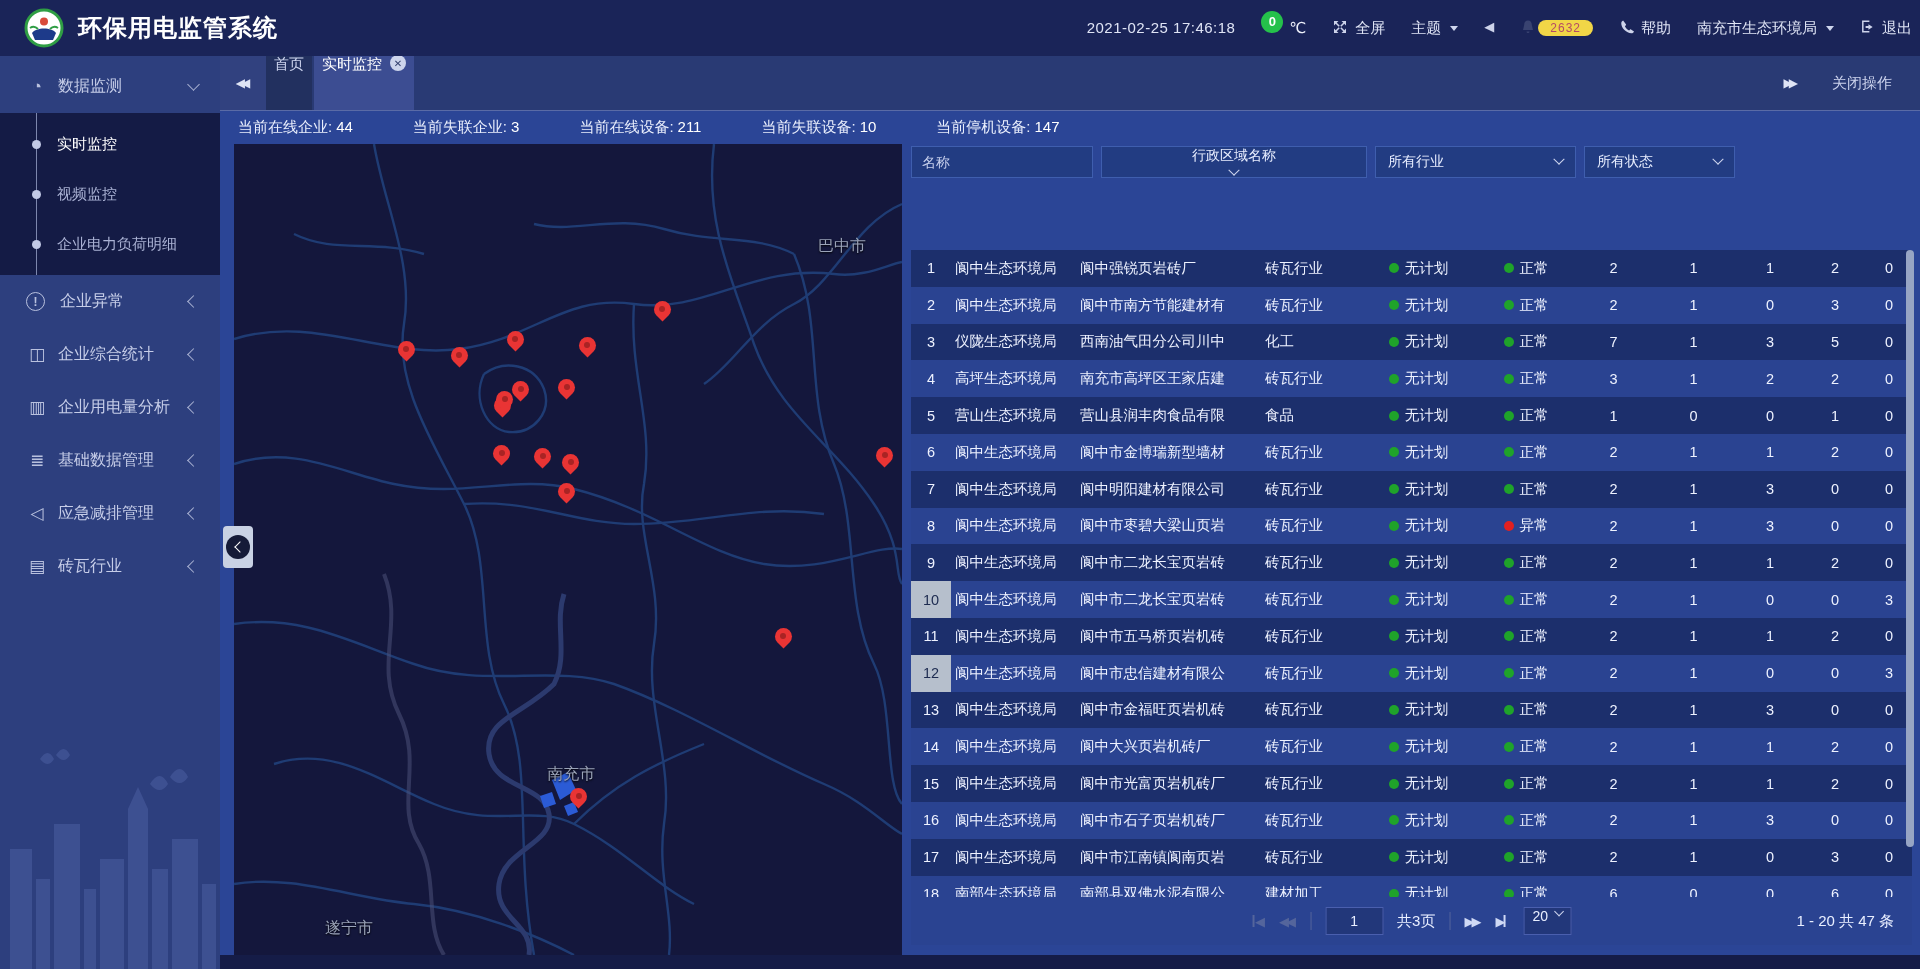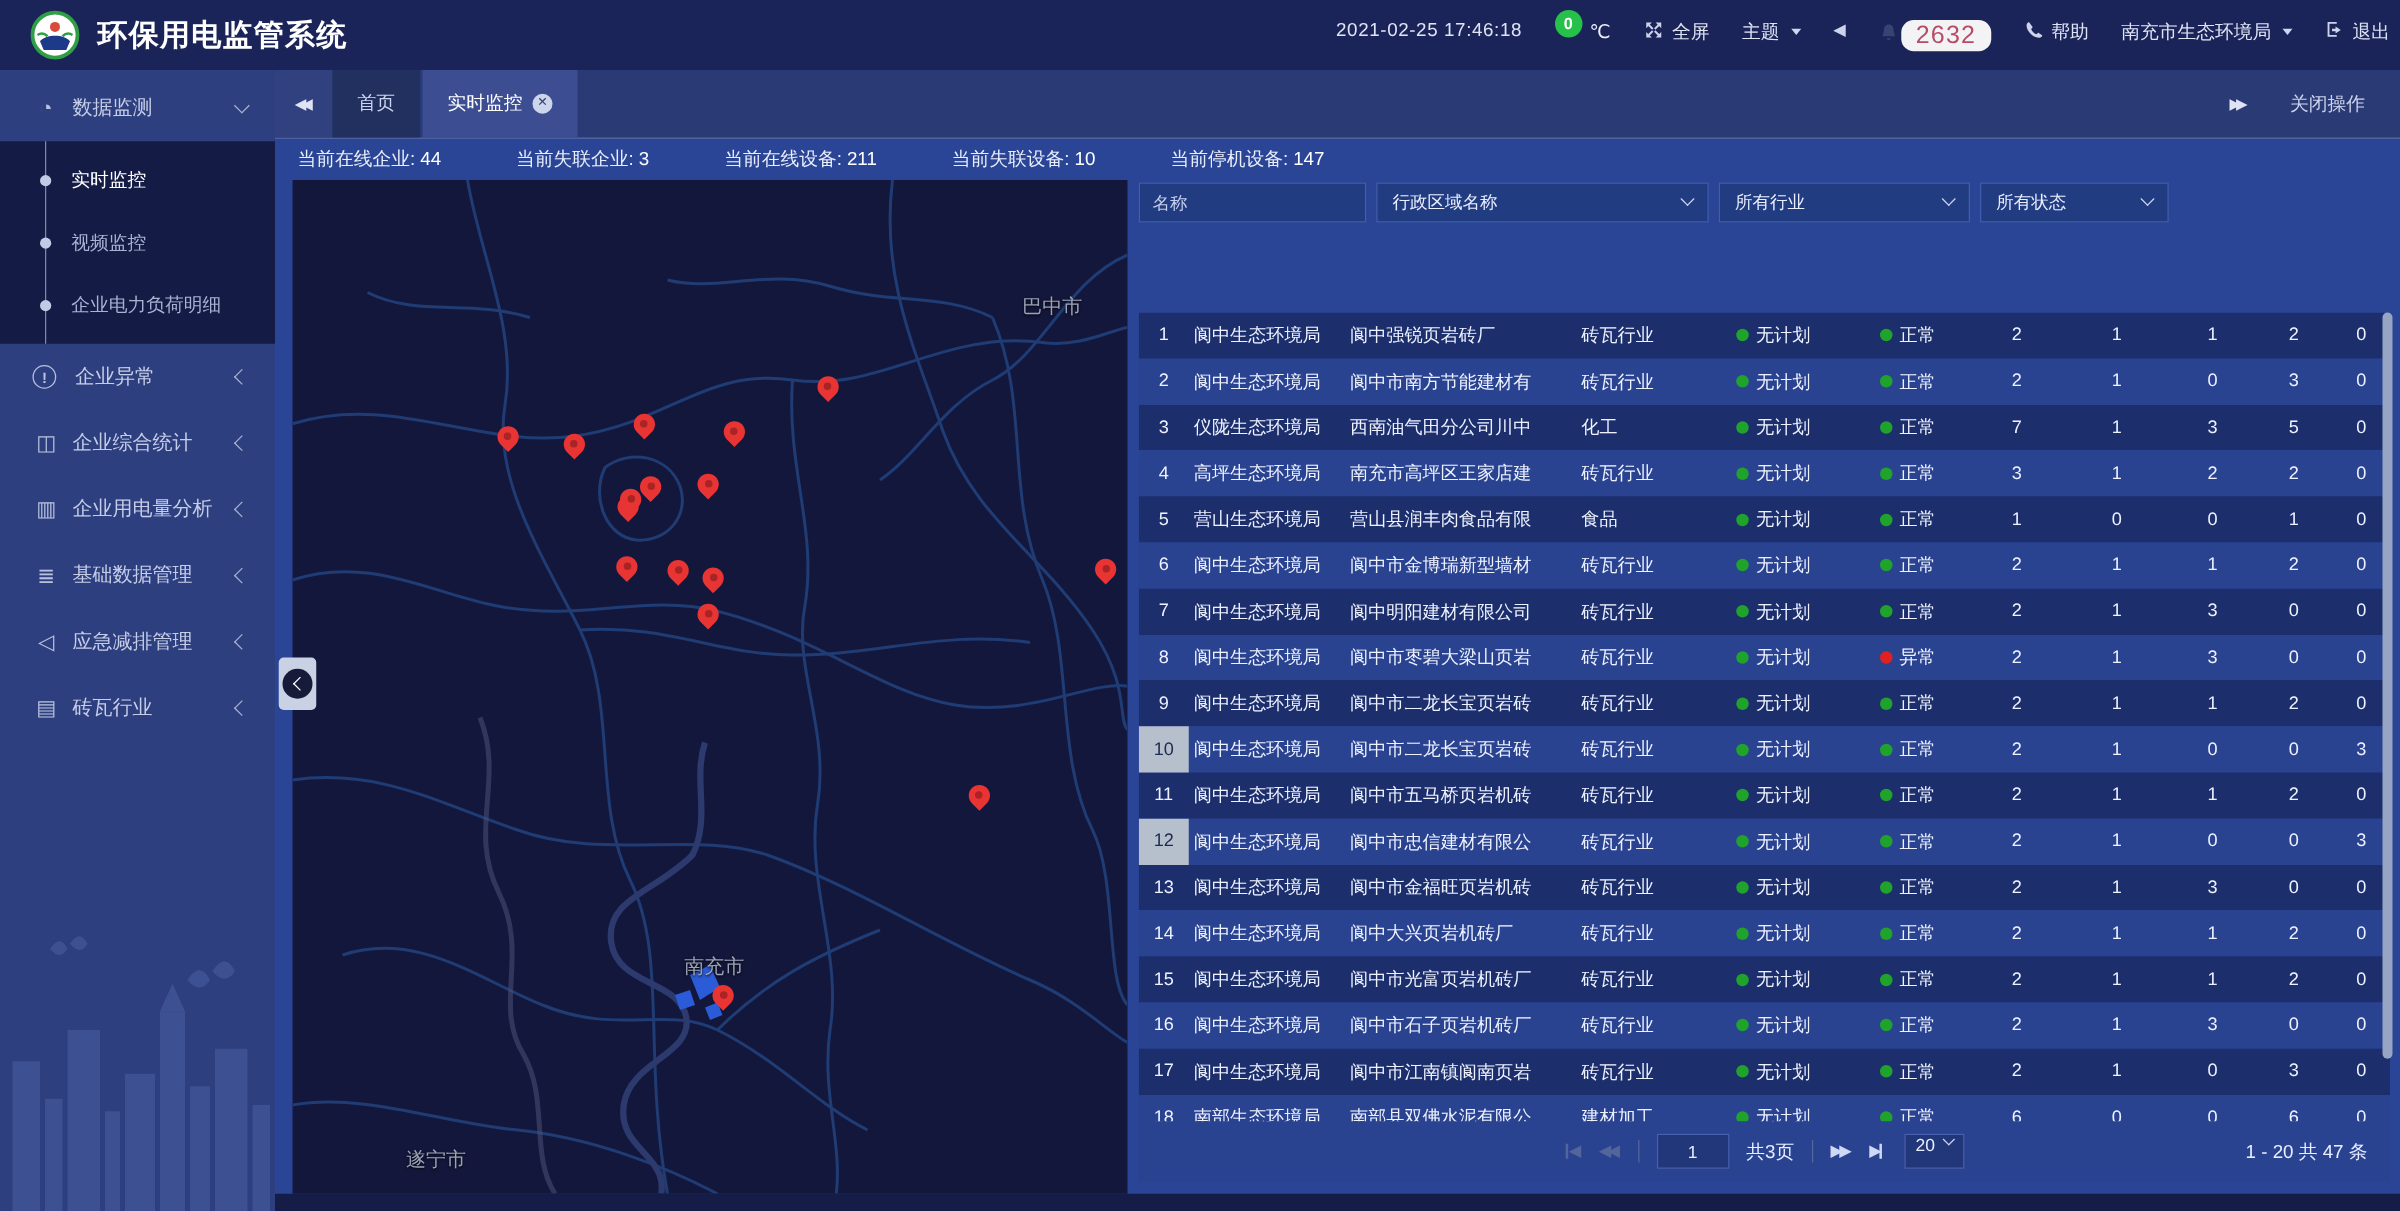--- a/index.html
+++ b/index.html
@@ -15,21 +15,21 @@
   .hdr-time{color:#dfe4f5;letter-spacing:.5px;}
   .temp-wrap{display:flex;align-items:flex-start;gap:6px;}
   .temp-badge{width:22px;height:22px;border-radius:50%;background:#25c14b;color:#fff;
               font-size:13px;font-weight:bold;display:flex;align-items:center;justify-content:center;margin-top:-8px;}
   .temp-unit{font-size:15px;color:#eef1fb;}
   .hdr-item{display:flex;align-items:center;gap:7px;cursor:default;color:#dfe4f5;}
   .tri-down{width:0;height:0;border-left:4px solid transparent;border-right:4px solid transparent;
             border-top:5px solid #cfd6ee;margin-left:2px;}
   .sound-glyph{font-size:13px;color:#cdd3ea;}
   .bell-wrap{display:flex;align-items:center;gap:2px;opacity:.95;}
-  .bell-badge{background:#ffffff;color:#bf4e66;border-radius:10px;font-size:20px;
+  .bell-badge{background:#fde047;color:#bf4e66;border-radius:10px;font-size:12px;
               padding:1px 12px;letter-spacing:1px;}
   
   .sidebar{position:absolute;top:56px;left:0;width:220px;bottom:0;background:#2d3f7e;z-index:10;overflow:hidden;}
   .side-item{height:53px;display:flex;align-items:center;color:#c6cde8;font-size:16px;cursor:pointer;position:relative;}
   .si-icon{width:22px;margin-left:26px;font-size:17px;color:#b9c1de;text-align:center;flex:0 0 auto;}
   .si-icon.bang{width:17px;height:17px;border:1.6px solid #b9c1de;border-radius:50%;font-size:12px;font-weight:bold;
                 display:flex;align-items:center;justify-content:center;margin-right:5px;}
   .si-label{margin-left:10px;flex:1;}
   .chev{width:8px;height:8px;border-right:1.6px solid #aab2d2;border-bottom:1.6px solid #aab2d2;
         display:inline-block;margin-right:22px;}
@@ -42,21 +42,21 @@
   .sub-item.active{color:#ffffff;}
   .sub-dot{width:9px;height:9px;border-radius:50%;background:#c2cae6;margin-left:32px;z-index:1;flex:0 0 auto;}
   .sub-label{margin-left:16px;}
   .skyline{position:absolute;bottom:0;left:0;width:220px;height:240px;opacity:.35;pointer-events:none;}
   
   .tabbar{position:absolute;top:56px;left:220px;right:0;height:54px;background:#293a74;
           border-bottom:1px solid #5a6ba6;display:flex;align-items:flex-end;z-index:9;}
   .tab-scroll{width:42px;height:54px;background:#31417f;color:#dfe4f5;display:flex;align-items:center;
               justify-content:center;font-size:12px;letter-spacing:-4px;cursor:pointer;flex:0 0 auto;padding-right:4px;}
   #tabs{display:flex;align-items:flex-end;height:54px;}
-  .tab{height:55px;padding:0 20px;display:flex;align-items:center;gap:8px;font-size:15px;
+  .tab{height:55px;padding:0 8px;display:flex;gap:8px;font-size:15px;
        color:#cdd4ee;background:#22305f;margin-right:2px;cursor:pointer;}
   .tab.active{background:#3c4d92;color:#fff;}
   .tab-close{width:16px;height:16px;border-radius:50%;background:#cdd5ec;color:#33406e;font-size:10px;
              display:flex;align-items:center;justify-content:center;}
   .tabbar-right{margin-left:auto;display:flex;align-items:center;gap:34px;padding-right:28px;height:54px;}
   .tab-scroll-r{color:#dfe4f5;font-size:12px;letter-spacing:-4px;cursor:pointer;padding-right:4px;}
   .close-ops{color:#cdd4ee;font-size:15px;cursor:pointer;}
   
   .statusbar{position:absolute;top:111px;left:220px;right:0;height:33px;background:#2b4596;
              display:flex;align-items:center;gap:60px;padding-left:18px;color:#fff;font-size:15px;z-index:8;}
@@ -79,21 +79,21 @@
   .ch-circle .chev{margin:0 0 0 3px;border-color:#fff;width:7px;height:7px;}
   
   .table-panel{position:absolute;left:691px;right:8px;top:0;bottom:0;--cols:40px 125px 185px 100px 115px 100px 75px 85px 68px 62px 46px;}
   .filters{position:absolute;top:2px;left:0;right:0;height:32px;display:flex;gap:8px;}
   .f-input{width:160px;background:#223c82;border:1px solid #3f5eae;color:#bef264;font-size:14px;
            padding:0 10px;outline:none;font-family:inherit;}
   .f-input::placeholder{color:#c6cfec;}
   .f-select{background:#223c82;border:1px solid #3f5eae;color:#e8eeff;font-size:14px;display:flex;
             align-items:center;justify-content:space-between;padding:0 12px;cursor:pointer;}
   .f-select .chev{margin:0;border-color:#cfd6ee;width:7px;height:7px;transform:rotate(45deg) translate(-2px,-2px);}
-  .w240{width:240px;} .w175{width:175px;} .w125{width:125px;}
+  .w240{width:240px;flex-direction:column;} .w175{width:175px;} .w125{width:125px;}
   .thead{position:absolute;top:40px;left:0;right:0;height:66px;background:#2d4da6;color:#dfe8ff;}
   .th-group-row{display:grid;grid-template-columns:var(--cols);height:26px;align-items:center;}
   .th-group{grid-column:9/12;text-align:center;font-style:italic;font-weight:bold;font-size:14px;padding-top:8px;}
   .th-sub{display:grid;grid-template-columns:var(--cols);height:40px;align-items:center;font-size:15px;}
   .th-sub .th{text-align:center;}
   .tbody{position:absolute;top:106px;left:0;right:0;height:649px;overflow:hidden;}
   .trow{display:grid;grid-template-columns:var(--cols);height:36.8px;align-items:center;color:#eef2ff;font-size:14.5px;cursor:pointer;}
   .trow.dark{background:#1c2f6c;}
   .trow.light{background:#2a4391;}
   .td{display:flex;align-items:center;justify-content:center;height:100%;overflow:hidden;white-space:nowrap;}

